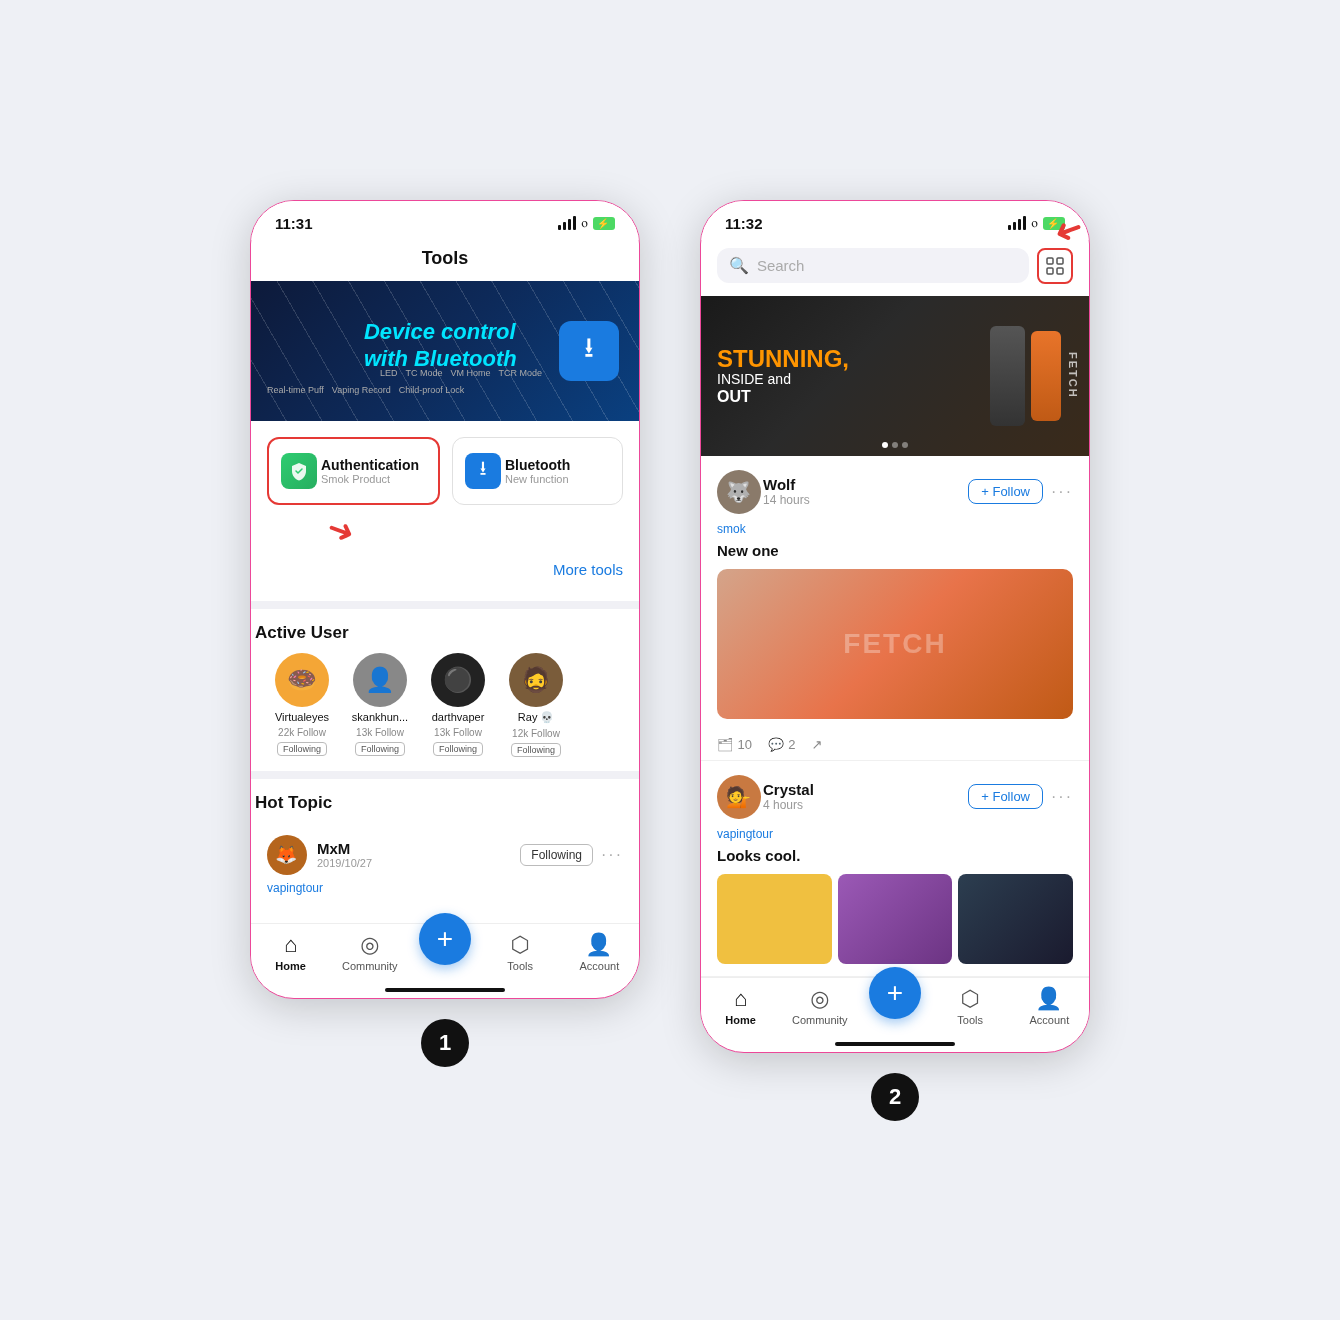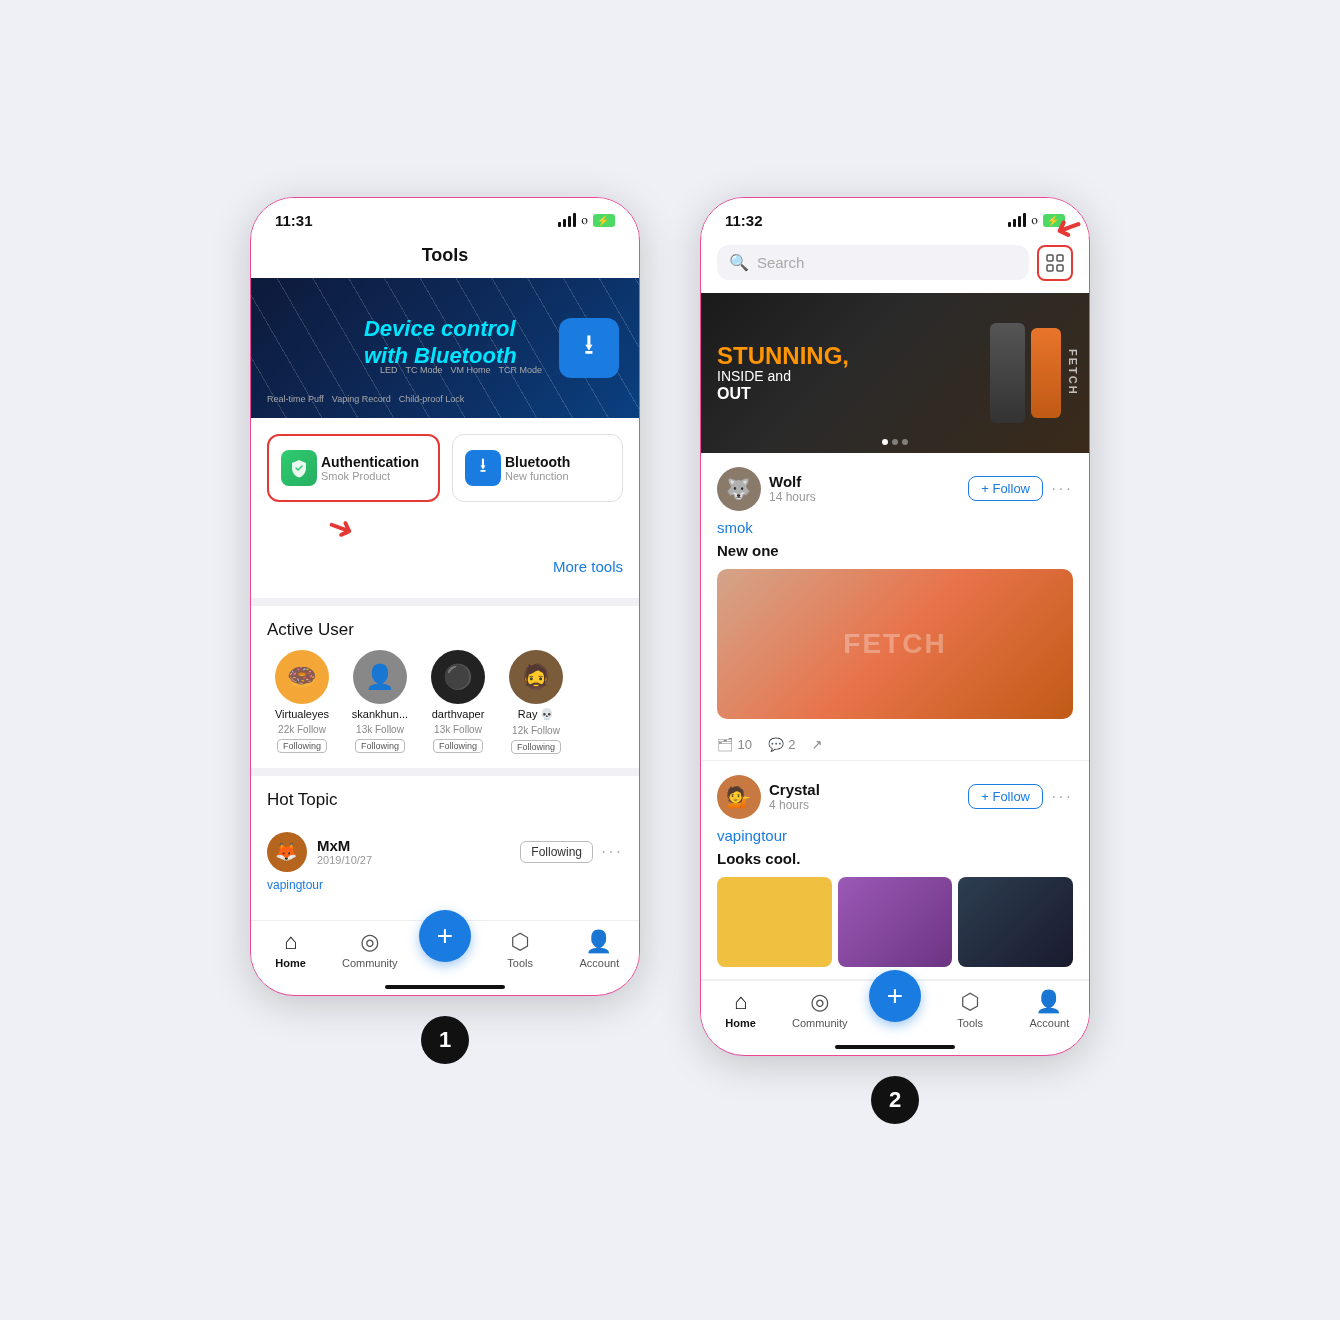--- a/index.html
+++ b/index.html
@@ -105,21 +105,21 @@
       display: flex;
       align-items: center;
       justify-content: center;
       color: #fff;
       font-size: 28px;
     }
     .banner-sub {
       color: #aaa;
       font-size: 9px;
       position: absolute;
-      bottom: 14px;
+      bottom: 26px;
       left: 16px;
       display: flex;
       gap: 8px;
     }
     .tools-grid {
       display: flex;
       gap: 12px;
       padding: 16px 16px 8px;
       background: #fff;
     }
@@ -179,23 +179,23 @@
       font-weight: 500;
     }
     .tools-card-wrapper {
       background: #fff;
       margin: 0;
       padding-bottom: 6px;
       position: relative;
     }
     .section-label {
       font-size: 17px;
-      font-weight: 400;
-      color: #111;
-      padding: 14px 16px 10px;
+      font-weight: 700;
+      color: #111;
+      padding: 14px 4px 10px;
     }
     .active-users-row {
       display: flex;
       gap: 8px;
       padding: 0 16px 14px;
       overflow: hidden;
     }
     .user-card {
       display: flex;
       flex-direction: column;
@@ -445,42 +445,42 @@
       display: flex;
       align-items: center;
       justify-content: center;
       font-size: 20px;
       color: #fff;
       flex-shrink: 0;
     }
     .feed-avatar.crystal { background: #c87941; }
     .feed-user-info {
       flex: 1;
-      margin-left: 8px;
+      margin-left: 2px;
     }
     .feed-user-name {
       font-size: 15px;
       font-weight: 700;
       color: #111;
     }
     .feed-time {
       font-size: 12px;
       color: #999;
     }
     .follow-btn {
       border: 1.5px solid #1a7be0;
       border-radius: 8px;
       padding: 4px 12px;
       color: #1a7be0;
       font-size: 13px;
       font-weight: 500;
       background: #fff;
     }
     .feed-post-tag {
-      font-size: 15px;
+      font-size: 12px;
       color: #1a7be0;
       margin-bottom: 6px;
     }
     .feed-post-text {
       font-size: 15px;
       font-weight: 600;
       color: #111;
       margin-bottom: 10px;
     }
     .post-image {

